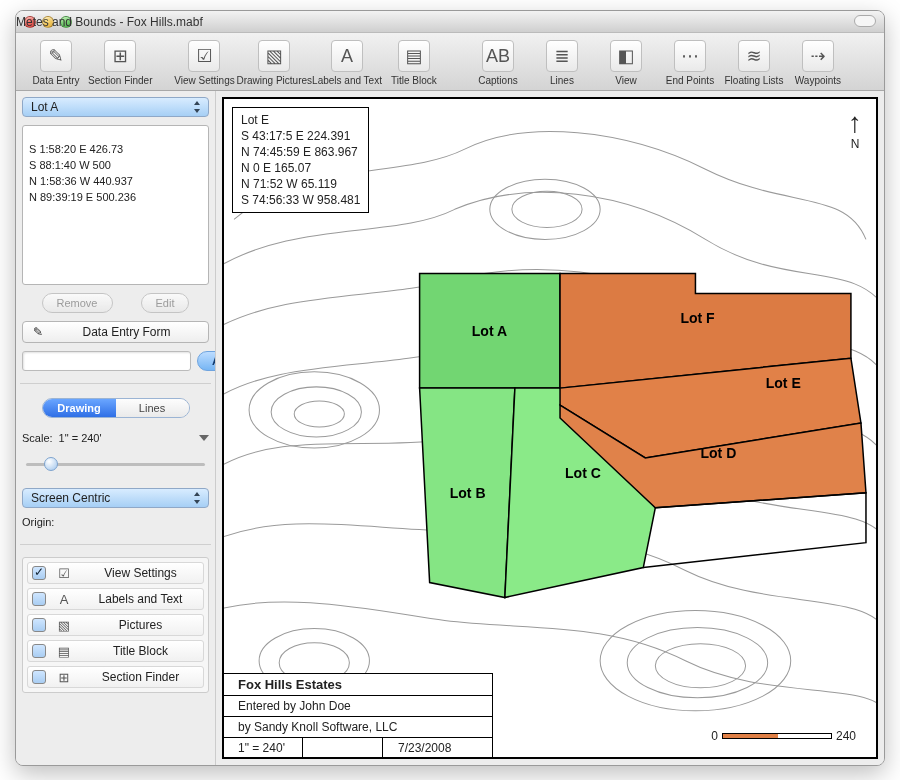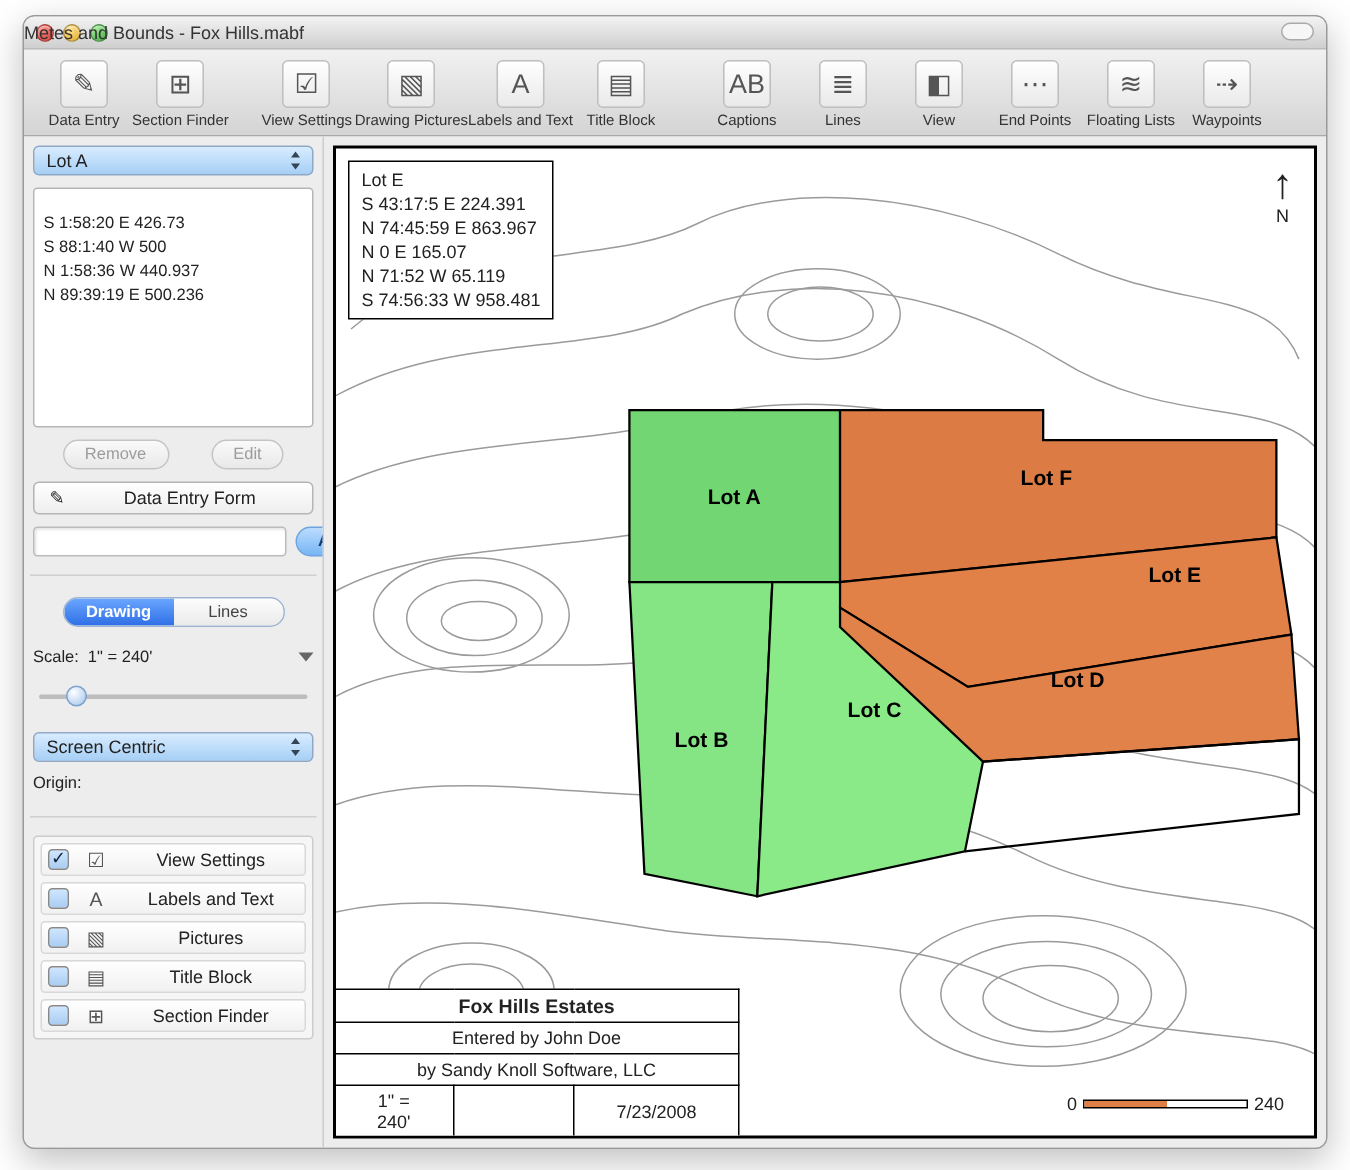--- a/index.html
+++ b/index.html
@@ -128,21 +128,21 @@
   .lot-panel{position:absolute;left:8px;top:8px;border:1px solid #000;background:#fff;padding:4px 8px;font-family:"Lucida Grande",Arial,sans-serif;font-size:12px;line-height:16px;}
   .north{position:absolute;right:14px;top:10px;text-align:center;font-size:12px;}
   .north .arrow{font-size:28px;line-height:28px;}
 
   
   .plotsvg{position:absolute;inset:0;width:100%;height:100%;}
 
   
   .titleblock{position:absolute;left:-2px;bottom:-2px;background:#fff;font-size:12px;}
   .titleblock table{border-collapse:collapse;}
-  .titleblock td{border:1px solid #000;padding:3px 28px;text-align:center;}
+  .titleblock td{border:1px solid #000;padding:3px 15px;text-align:left;}
   .titleblock .hdr{font-weight:bold;font-size:13px;}
 
   .scalebar{position:absolute;right:20px;bottom:14px;display:flex;align-items:center;gap:4px;font-size:12px;}
   .scalebar .bar{width:110px;height:6px;border:1px solid #000;background:#fff;position:relative;}
   .scalebar .bar::before{content:"";position:absolute;left:0;top:0;bottom:0;width:55px;background:var(--lot-orange);}
 
   
   .contours{position:absolute;inset:0;}
 </style>
 </head>

